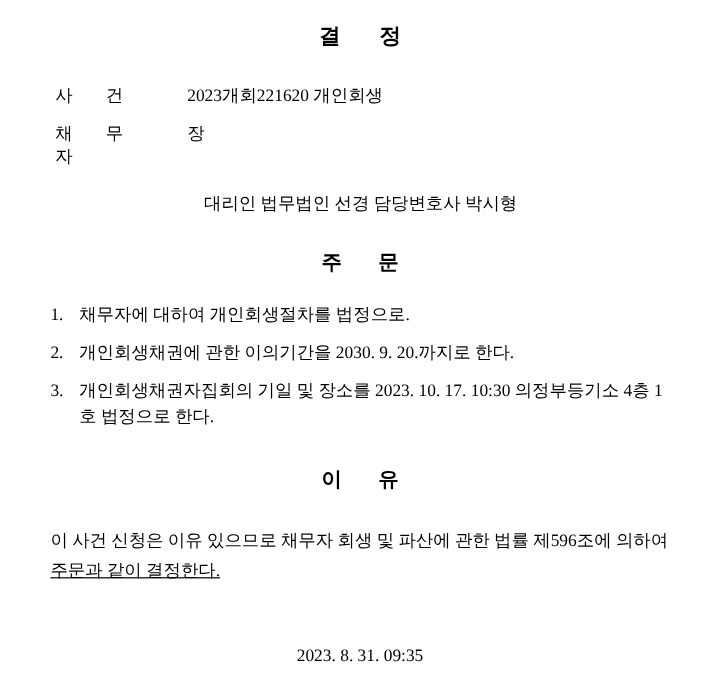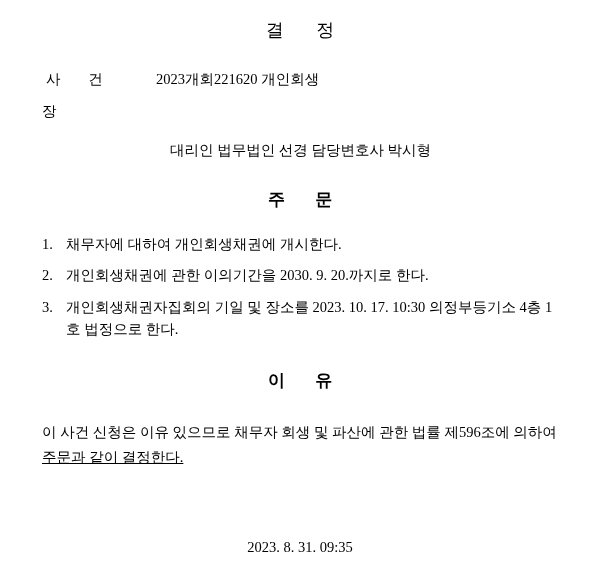--- a/index.html
+++ b/index.html
@@ -26,21 +26,21 @@
     font-size: 19px;
     font-weight: bold;
     letter-spacing: 7px;
     margin-top: 16px;
     margin-bottom: 0;
     padding-left: 7px;
   }
   .doc-type {
     text-align: center;
     font-size: 18px;
-    font-weight: normal;
+    font-weight: bold;
     letter-spacing: 14px;
     margin-top: 18px;
     margin-bottom: 0;
     padding-left: 14px;
   }
   .meta {
     margin-top: 28px;
   }
   .meta-row {
     display: flex;
@@ -117,31 +117,32 @@
 
 
   <div class="doc-type">결      정</div>
 
   <div class="meta">
     <div class="meta-row">
       <div class="meta-label">사        건</div>
       <div class="meta-value">2023개회221620   개인회생</div>
     </div>
     <div class="meta-row">
+      <div class="meta-label">채  무  자</div>
       <div class="meta-value">장</div>
     </div>
     <div class="attorney-row">대리인 법무법인 선경 담당변호사 박시형</div>
   </div>
 
   <div class="section-head">주      문</div>
 
   <ul class="order-list">
     <li>
       <span class="order-num">1.</span>
-      <span class="order-text">채무자에 대하여 개인회생채권에 개시한다.</span>
+      <span class="order-text">채무자에 대하여 개인회생절차를 법정으로.</span>
     </li>
     <li>
       <span class="order-num">2.</span>
       <span class="order-text">개인회생채권에 관한 이의기간을 2030. 9. 20.까지로 한다.</span>
     </li>
     <li>
       <span class="order-num">3.</span>
       <span class="order-text">개인회생채권자집회의 기일 및 장소를 2023. 10. 17. 10:30 의정부등기소 4층 1호 법정으로 한다.</span>
     </li>
   </ul>

